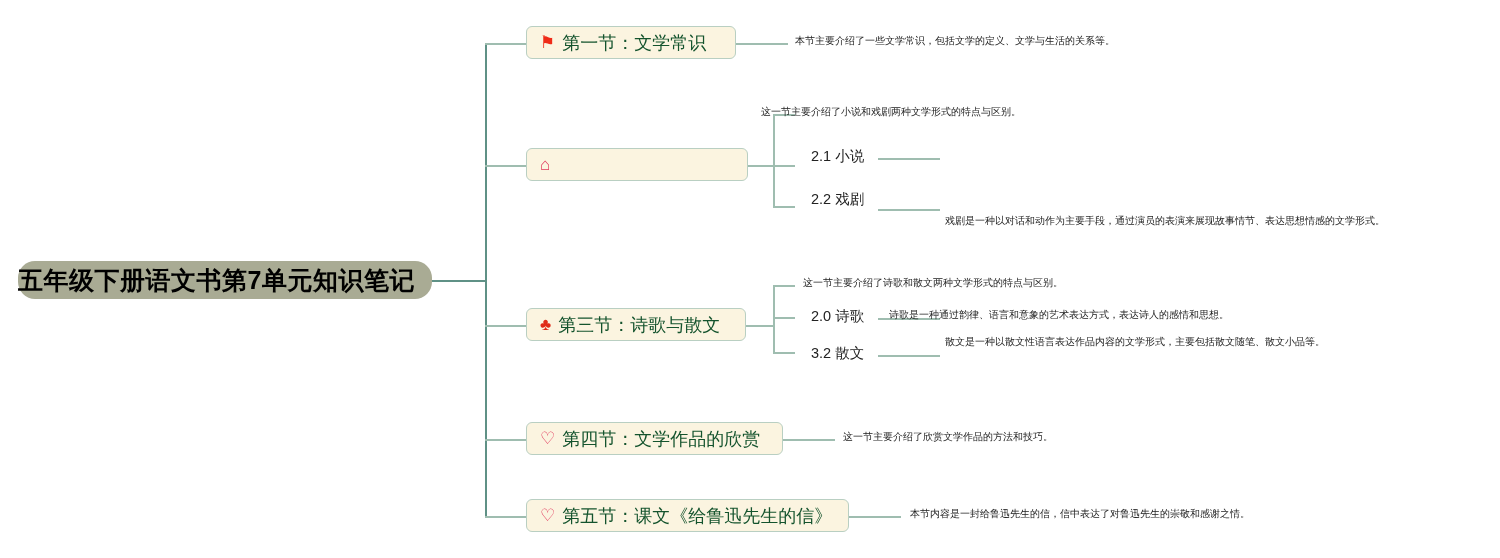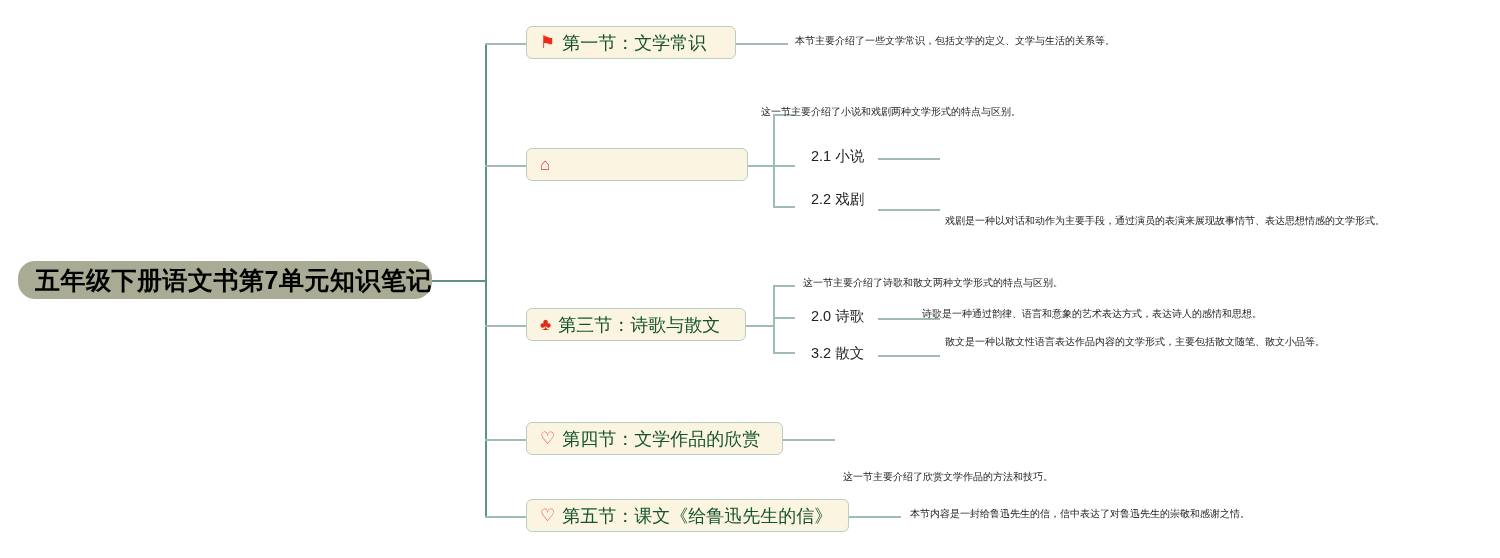--- a/index.html
+++ b/index.html
@@ -17,21 +17,21 @@
   .trunk{border-left-color:#5f9186;border-left-width:2px;}
   .trunk-h{border-top-color:#5f9186;border-top-width:2px;}
 
   
   .root-node{
     position:absolute;
     left:18px;top:261px;
     width:414px;height:38px;
     background:#a9ab94;
     border-radius:17px;
-    display:flex;align-items:center;justify-content:flex-end;
+    display:flex;align-items:center;justify-content:flex-start;
     box-sizing:border-box;
   }
   .root-label{
     font-size:25px;font-weight:bold;color:#000000;
     letter-spacing:0.5px;white-space:nowrap;
   }
 
   
   .l1-node{
     position:absolute;
@@ -123,32 +123,32 @@
   <div class="vline" style="left:773px;top:285px;height:40px;"></div>
   <div class="vline" style="left:773px;top:325px;height:28px;"></div>
   <div class="hline" style="left:773px;top:285px;width:22px;"></div>
   <div class="hline" style="left:773px;top:317px;width:22px;"></div>
   <div class="hline" style="left:773px;top:352px;width:22px;"></div>
 
   <div class="detail" style="left:803px;top:275px;width:540px;">这一节主要介绍了诗歌和散文两种文学形式的特点与区别。</div>
 
   <div class="sublabel" style="left:811px;top:307px;">2.0 诗歌</div>
   <div class="hline" style="left:878px;top:318px;width:62px;"></div>
-  <div class="detail" style="left:922px;top:307px;width:500px;font-family:Liberation Mono, monospace;">诗歌是一种通过韵律、语言和意象的艺术表达方式，表达诗人的感情和思想。</div>
+  <div class="detail" style="left:889px;top:307px;width:500px;">诗歌是一种通过韵律、语言和意象的艺术表达方式，表达诗人的感情和思想。</div>
 
   <div class="sublabel" style="left:811px;top:344px;">3.2 散文</div>
   <div class="hline" style="left:878px;top:355px;width:62px;"></div>
   <div class="detail" style="left:945px;top:334px;width:490px;">散文是一种以散文性语言表达作品内容的文学形式，主要包括散文随笔、散文小品等。</div>
 
   <div class="l1-node" style="left:526px;top:422px;width:257px;">
     <span class="l1-icon ic-heart">♡</span>
     <span class="l1-label">第四节：文学作品的欣赏</span>
   </div>
   <div class="hline" style="left:783px;top:439px;width:52px;"></div>
-  <div class="detail" style="left:843px;top:429px;width:520px;margin-top:40px;">这一节主要介绍了欣赏文学作品的方法和技巧。</div>
+  <div class="detail" style="left:843px;top:429px;width:520px;">这一节主要介绍了欣赏文学作品的方法和技巧。</div>
 
   <div class="l1-node" style="left:526px;top:499px;width:323px;">
     <span class="l1-icon ic-heart">♡</span>
     <span class="l1-label">第五节：课文《给鲁迅先生的信》</span>
   </div>
   <div class="hline" style="left:849px;top:516px;width:52px;"></div>
   <div class="detail" style="left:910px;top:506px;width:540px;">本节内容是一封给鲁迅先生的信，信中表达了对鲁迅先生的崇敬和感谢之情。</div>
 
   <div class="root-node">
     <span class="root-label">五年级下册语文书第7单元知识笔记</span>

